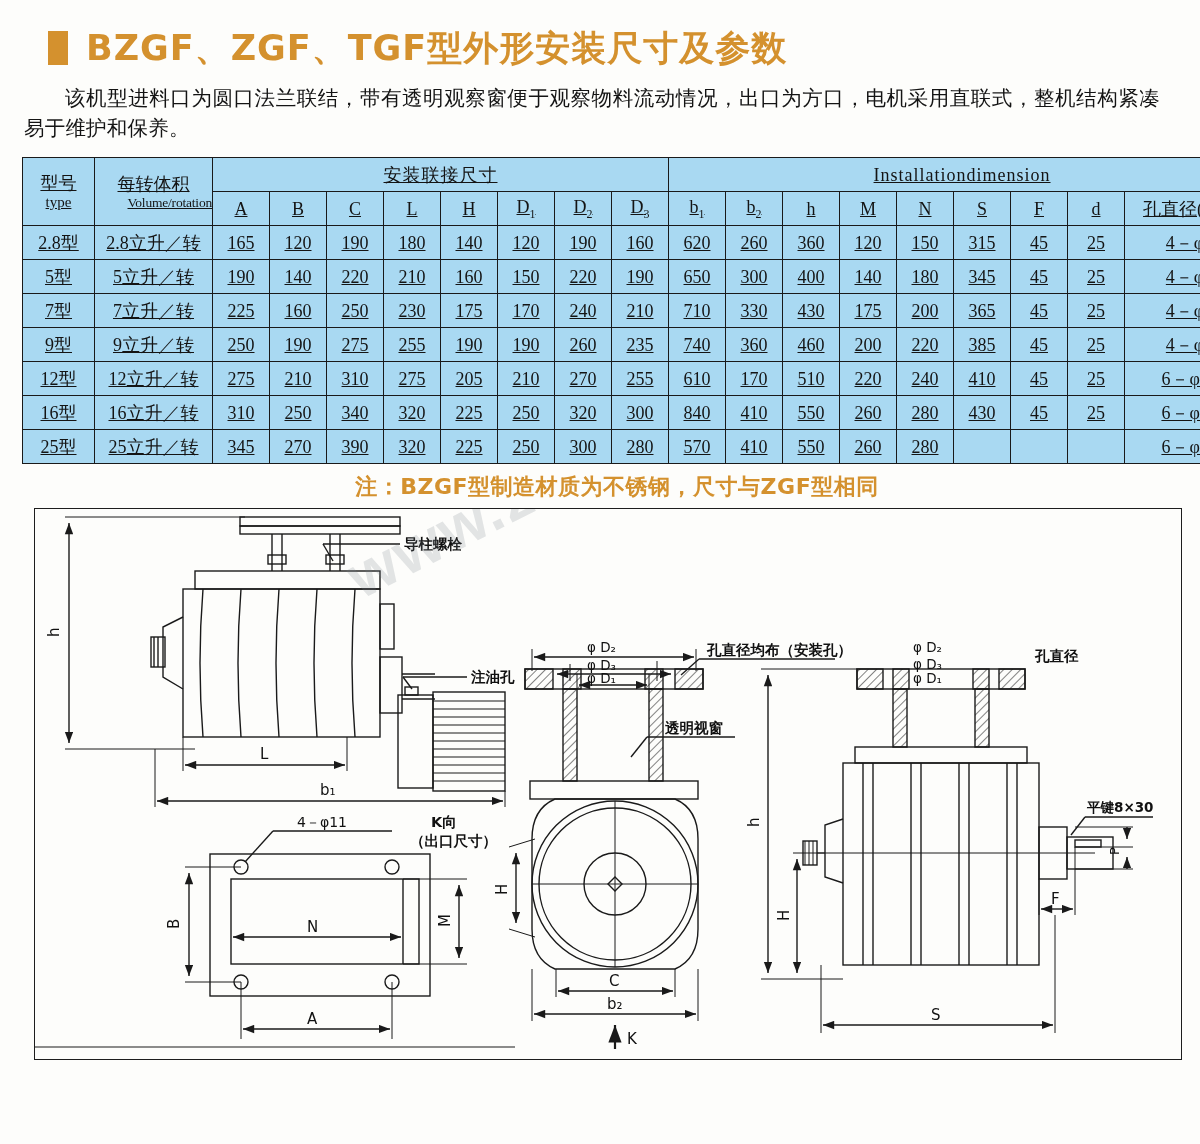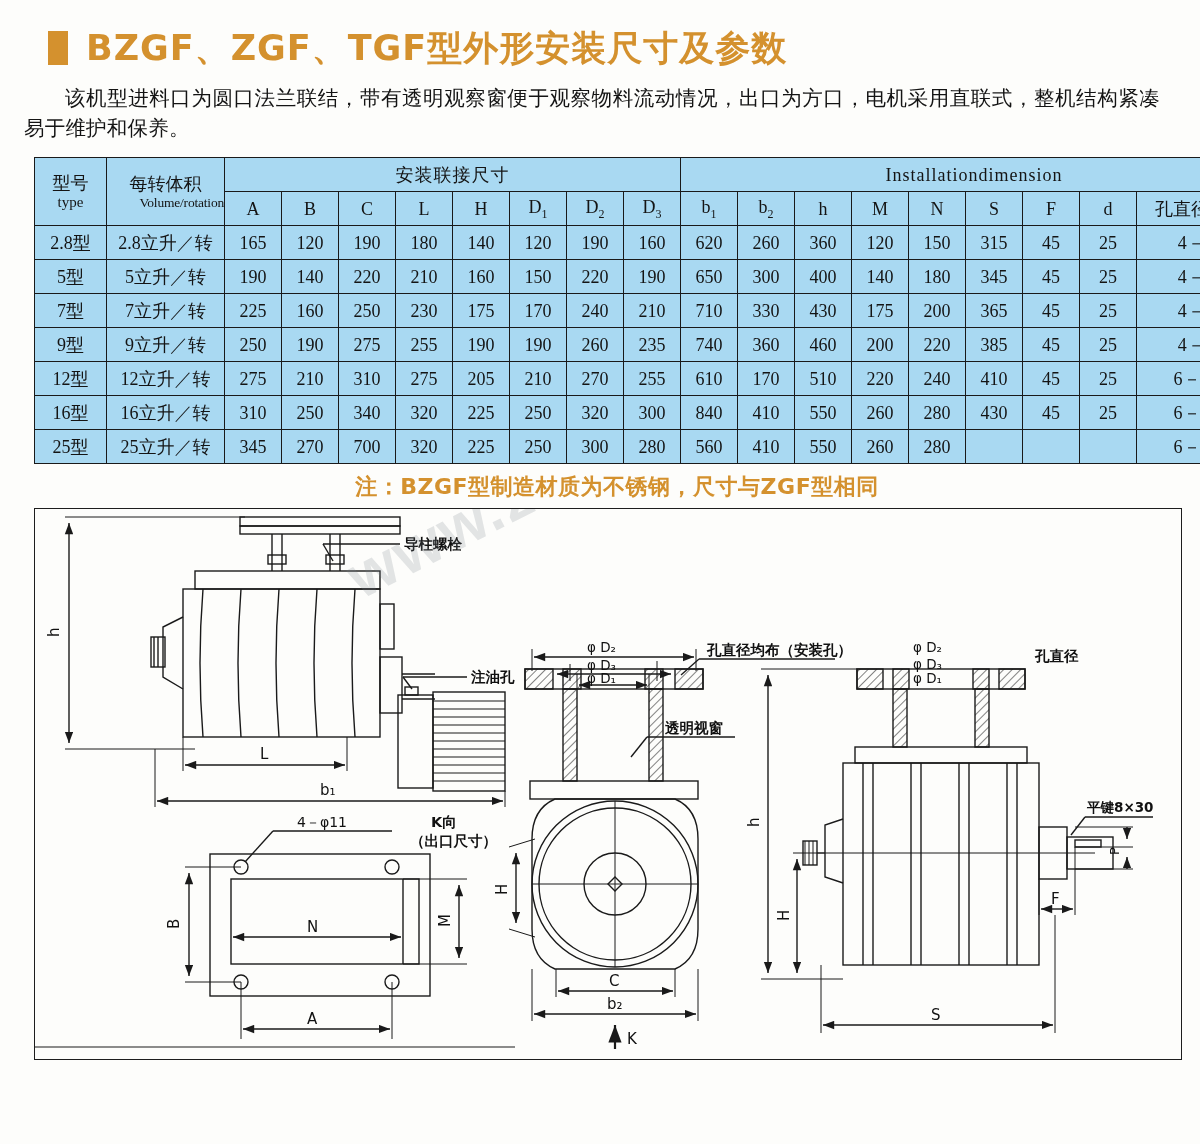--- a/index.html
+++ b/index.html
@@ -42,21 +42,21 @@
   .intro {
     margin: 10px 40px 0 24px;
     font-size: 20.5px;
     line-height: 1.45;
     text-indent: 2em;
     text-align: justify;
     letter-spacing: 0.2px;
   }
 
   
-  .table-wrap { margin: 14px 4px 0 34px; }
+  .table-wrap { margin: 14px 4px 0 22px; text-decoration: underline; }
   table.spec {
     border-collapse: collapse;
     width: 1160px;
     background: #a9d9f2;
     table-layout: fixed;
   }
   table.spec td, table.spec th {
     border: 1.5px solid #1a1a1a;
     text-align: center;
     vertical-align: middle;
@@ -310,27 +310,27 @@
           <td>430</td>
           <td>45</td>
           <td>25</td>
           <td class="hole">6－φ11</td>
         </tr>
         <tr>
           <td class="model">25型</td>
           <td class="vol">25立升／转</td>
           <td>345</td>
           <td>270</td>
-          <td>700</td>
+          <td>390</td>
           <td>320</td>
           <td>225</td>
           <td>250</td>
           <td>300</td>
           <td>280</td>
-          <td>560</td>
+          <td>570</td>
           <td>410</td>
           <td>550</td>
           <td>260</td>
           <td>280</td>
           <td></td>
           <td></td>
           <td></td>
           <td class="hole">6－φ11</td>
         </tr>
       </tbody>

